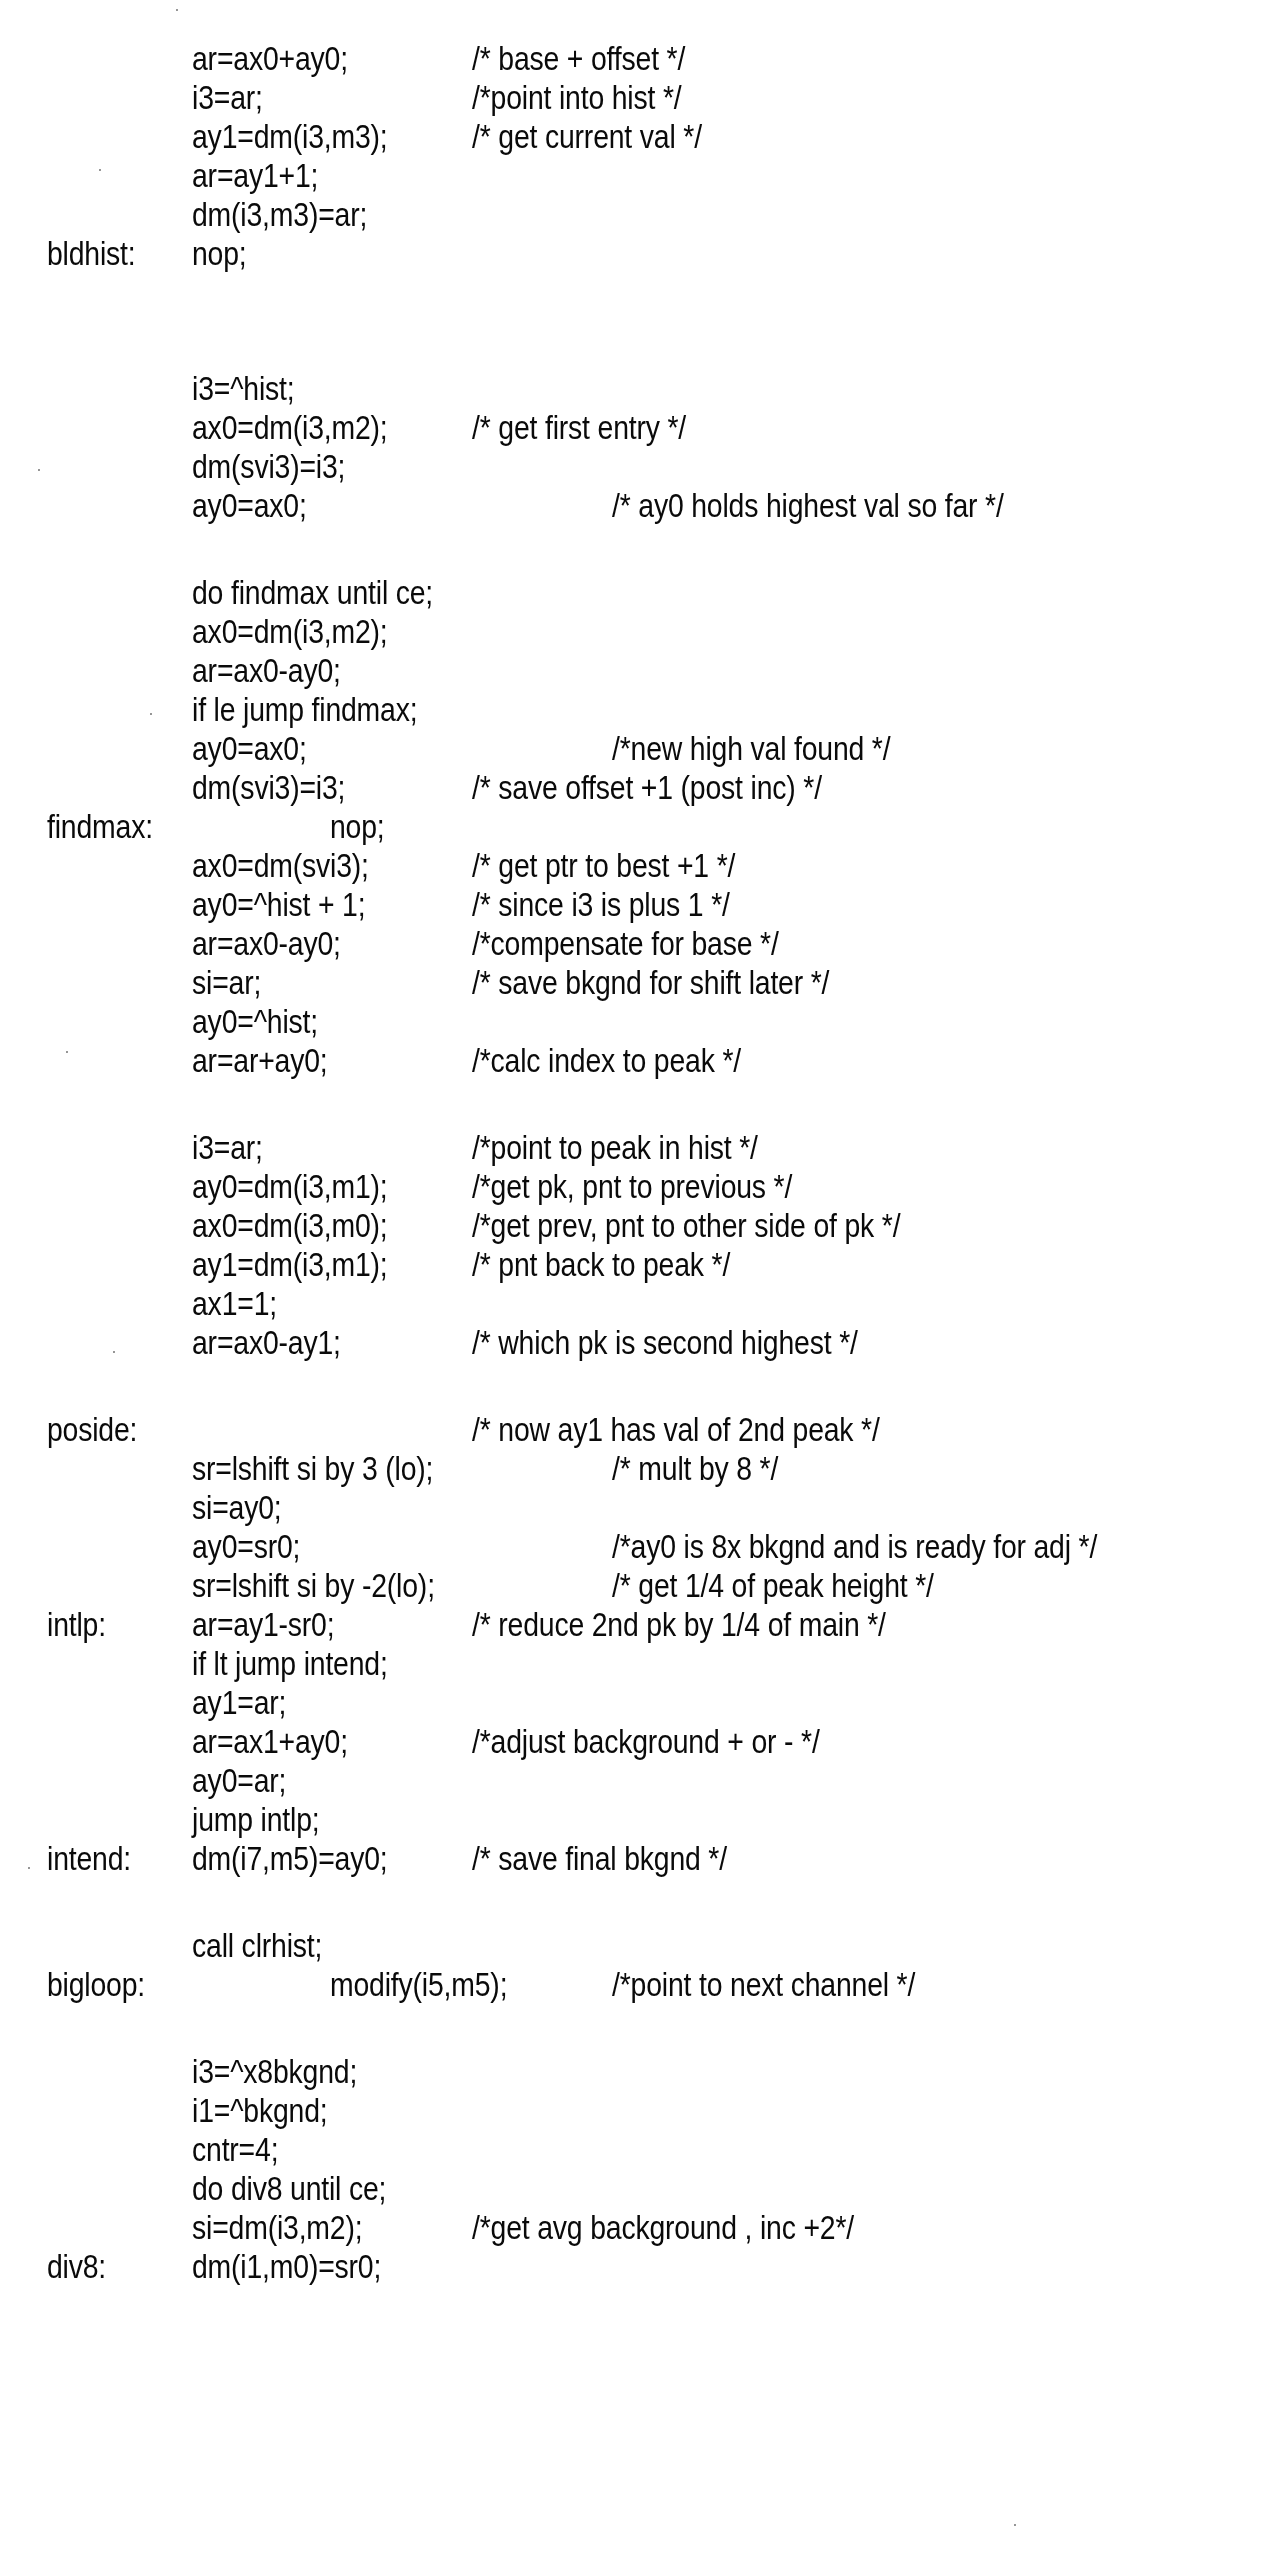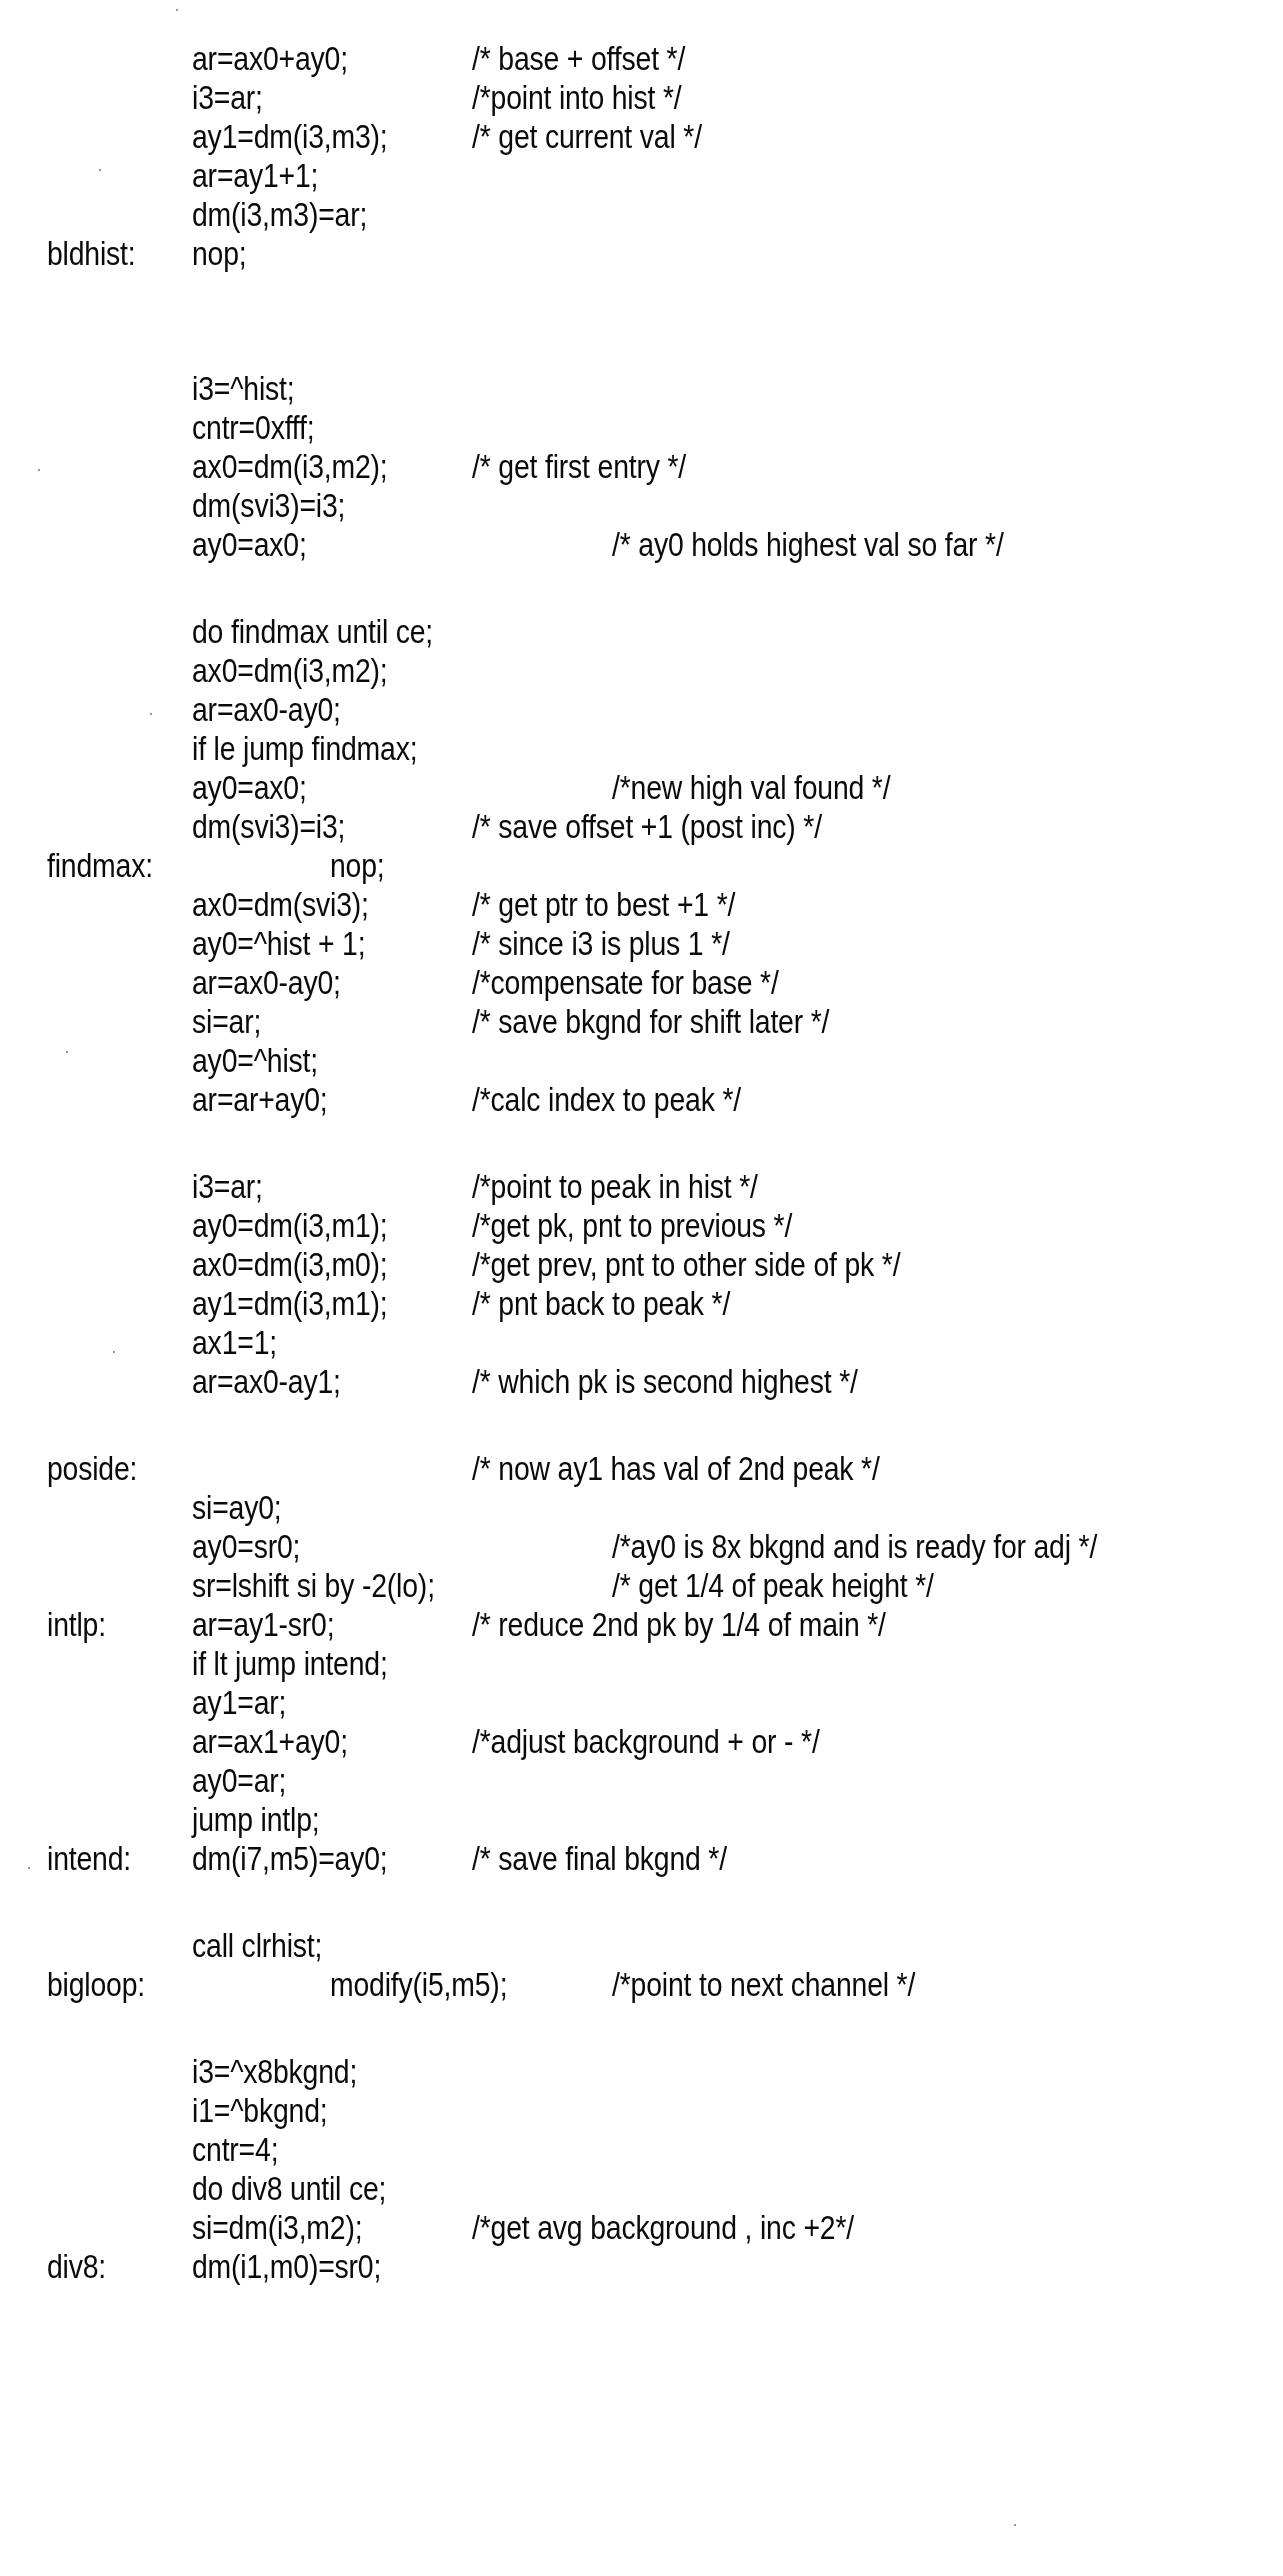--- a/index.html
+++ b/index.html
@@ -47,23 +47,20 @@
     <div class="row">
       <span class="cell label">bldhist:</span>
       <span class="cell code">nop;</span>
     </div>
     <div class="row blank"></div>
     <div class="row blank"></div>
     <div class="row">
       <span class="cell code">i3=^hist;</span>
     </div>
     <div class="row">
-      <span class="cell code">cntr=0xfff;</span>
-    </div>
-    <div class="row">
       <span class="cell code">ax0=dm(i3,m2);</span>
       <span class="cell comment">/* get first entry */</span>
     </div>
     <div class="row">
       <span class="cell code">dm(svi3)=i3;</span>
     </div>
     <div class="row">
       <span class="cell code">ay0=ax0;</span>
       <span class="cell comment far">/* ay0 holds highest val so far */</span>
     </div>
@@ -136,20 +133,24 @@
       <span class="cell code">ax1=1;</span>
     </div>
     <div class="row">
       <span class="cell code">ar=ax0-ay1;</span>
       <span class="cell comment">/* which pk is second highest */</span>
     </div>
     <div class="row blank"></div>
     <div class="row">
       <span class="cell label">poside:</span>
       <span class="cell comment">/* now ay1 has val of 2nd peak */</span>
+    </div>
+    <div class="row">
+      <span class="cell code">sr=lshift si by 3 (lo);</span>
+      <span class="cell comment far">/* mult by 8 */</span>
     </div>
     <div class="row">
       <span class="cell code">si=ay0;</span>
     </div>
     <div class="row">
       <span class="cell code">ay0=sr0;</span>
       <span class="cell comment far">/*ay0 is 8x bkgnd and is ready for adj */</span>
     </div>
     <div class="row">
       <span class="cell code">sr=lshift si by -2(lo);</span>

